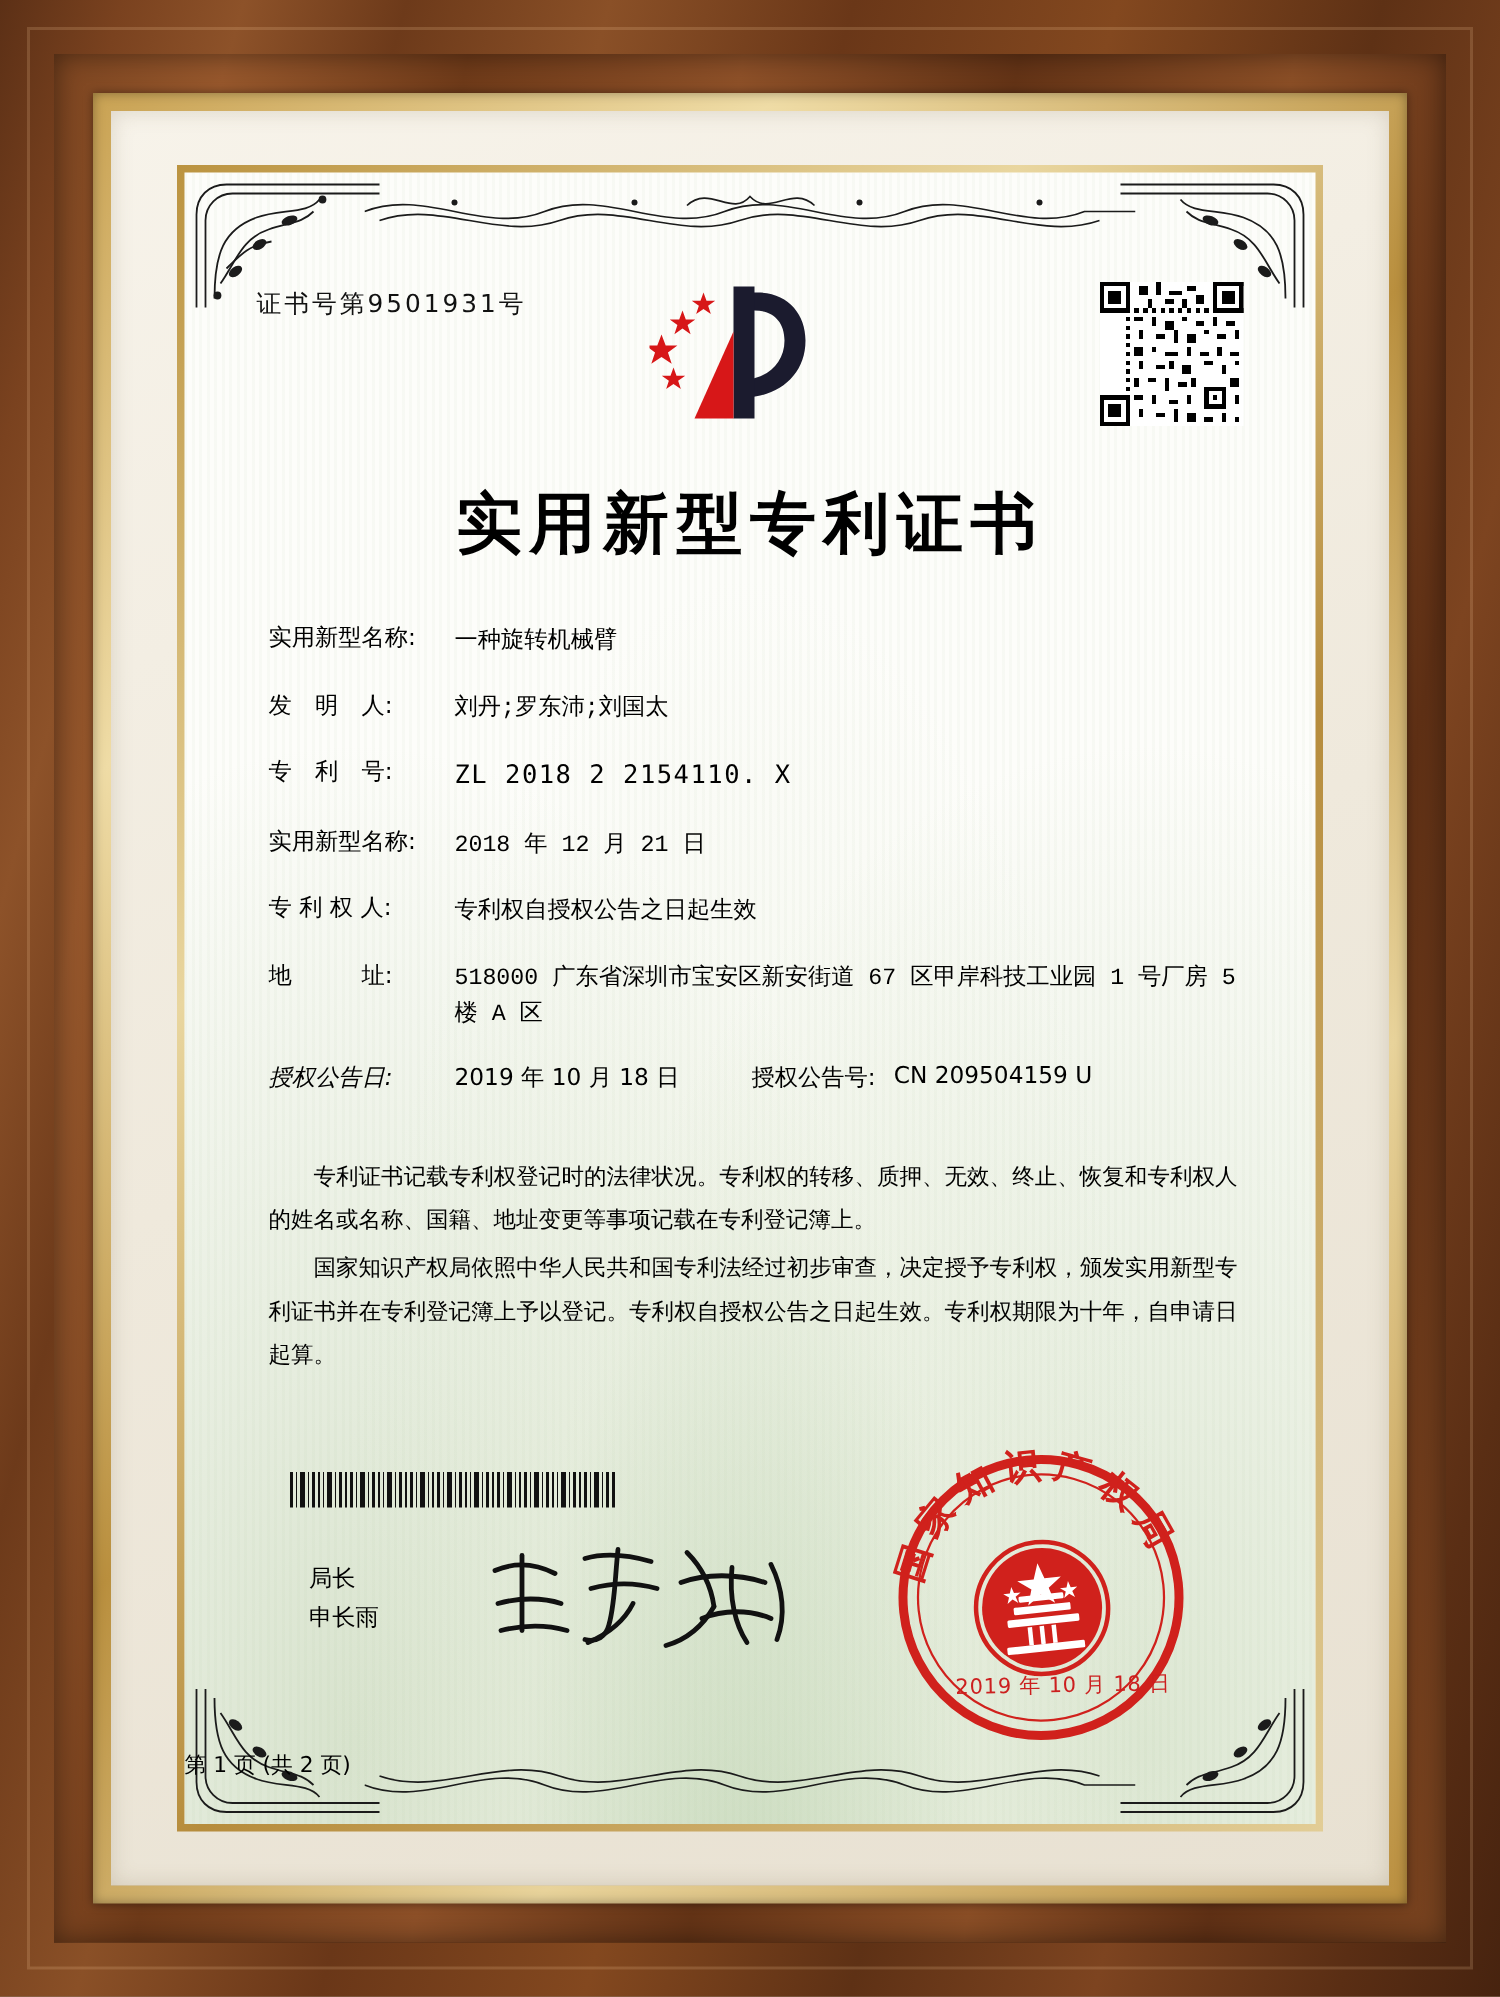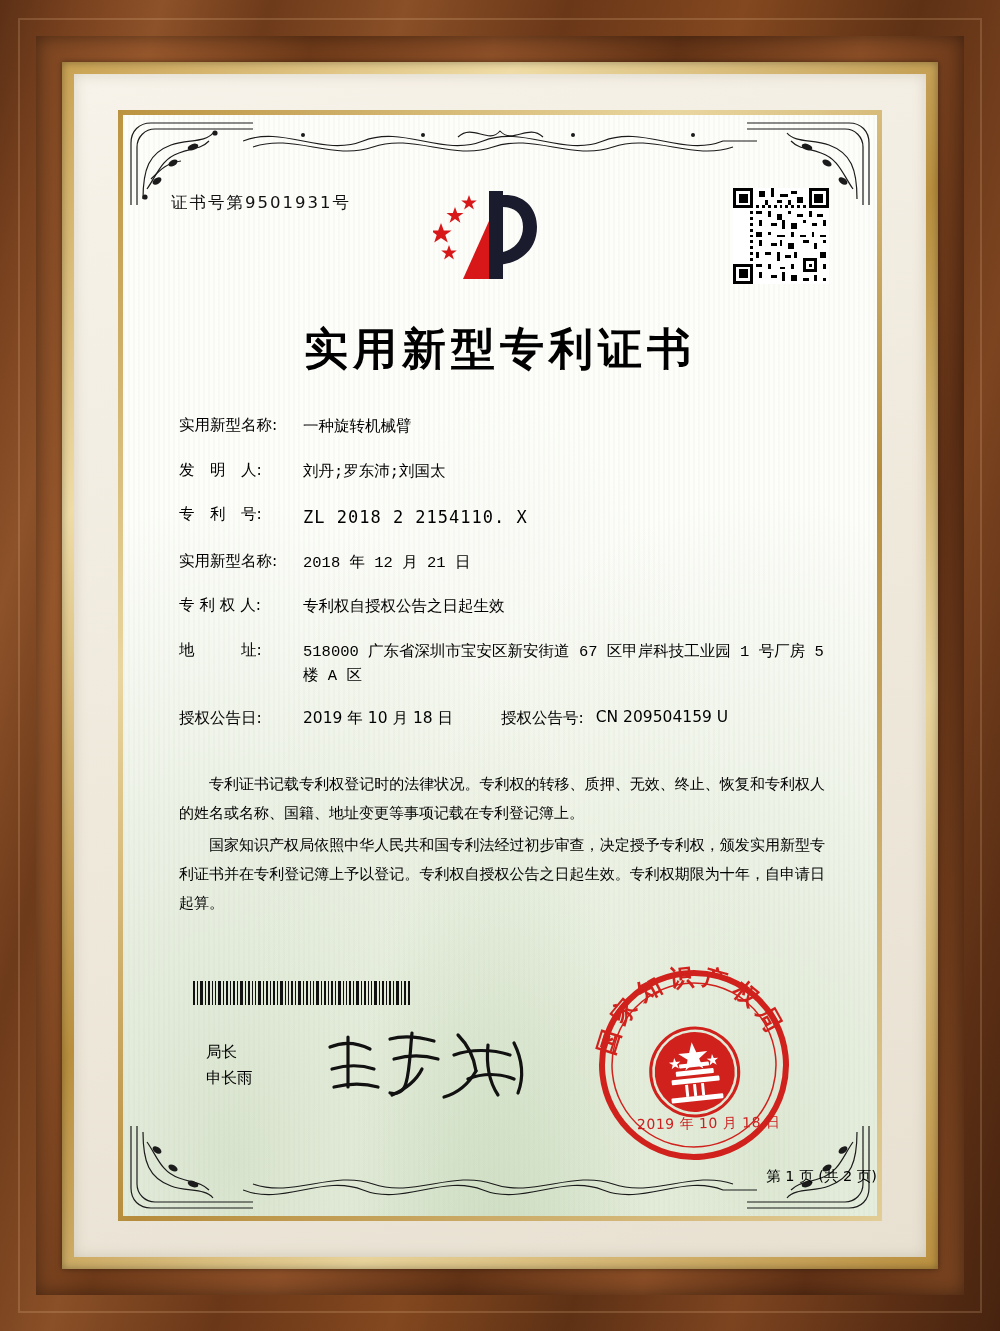--- a/index.html
+++ b/index.html
@@ -170,20 +170,21 @@
   .field-row2 {
     display: flex;
     align-items: flex-start;
     font-size: 15.5px;
     margin-bottom: 20.5px;
   }
   .f-label2 {
     width: 124px;
     flex: 0 0 124px;
     white-space: nowrap;
+    font-style: italic;
   }
   .f-label3 {
     margin-left: 48px;
     white-space: nowrap;
   }
   .f-value3 { margin-left: 12px; }
 
   .para {
     position: absolute;
     left: 56px; right: 52px;
@@ -226,21 +227,21 @@
     font-size: 14px;
     color: #cc1f1f;
     letter-spacing: 0.5px;
     transform: rotate(-1deg);
   }
 
   .page-num {
     position: absolute;
     left: 0; right: 0;
     bottom: 30px;
-    text-align: right;
+    text-align: left;
     font-size: 14.5px;
     color: #000;
   }
 </style>
 </head>
 <body>
 
 <div class="frame-outer">
   <div class="frame-bevel-hi"></div>
   <div class="frame-inner-wood"></div>

